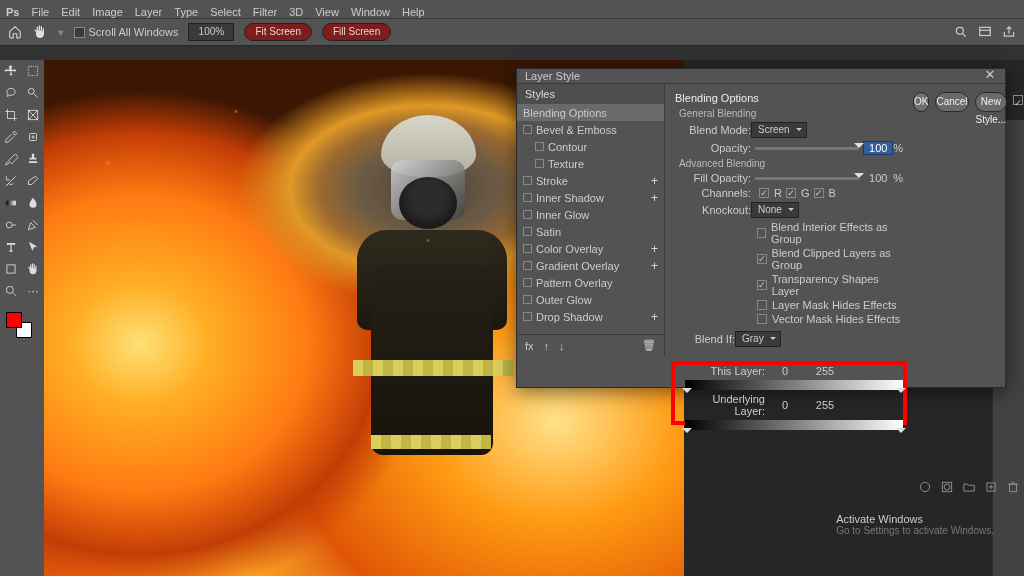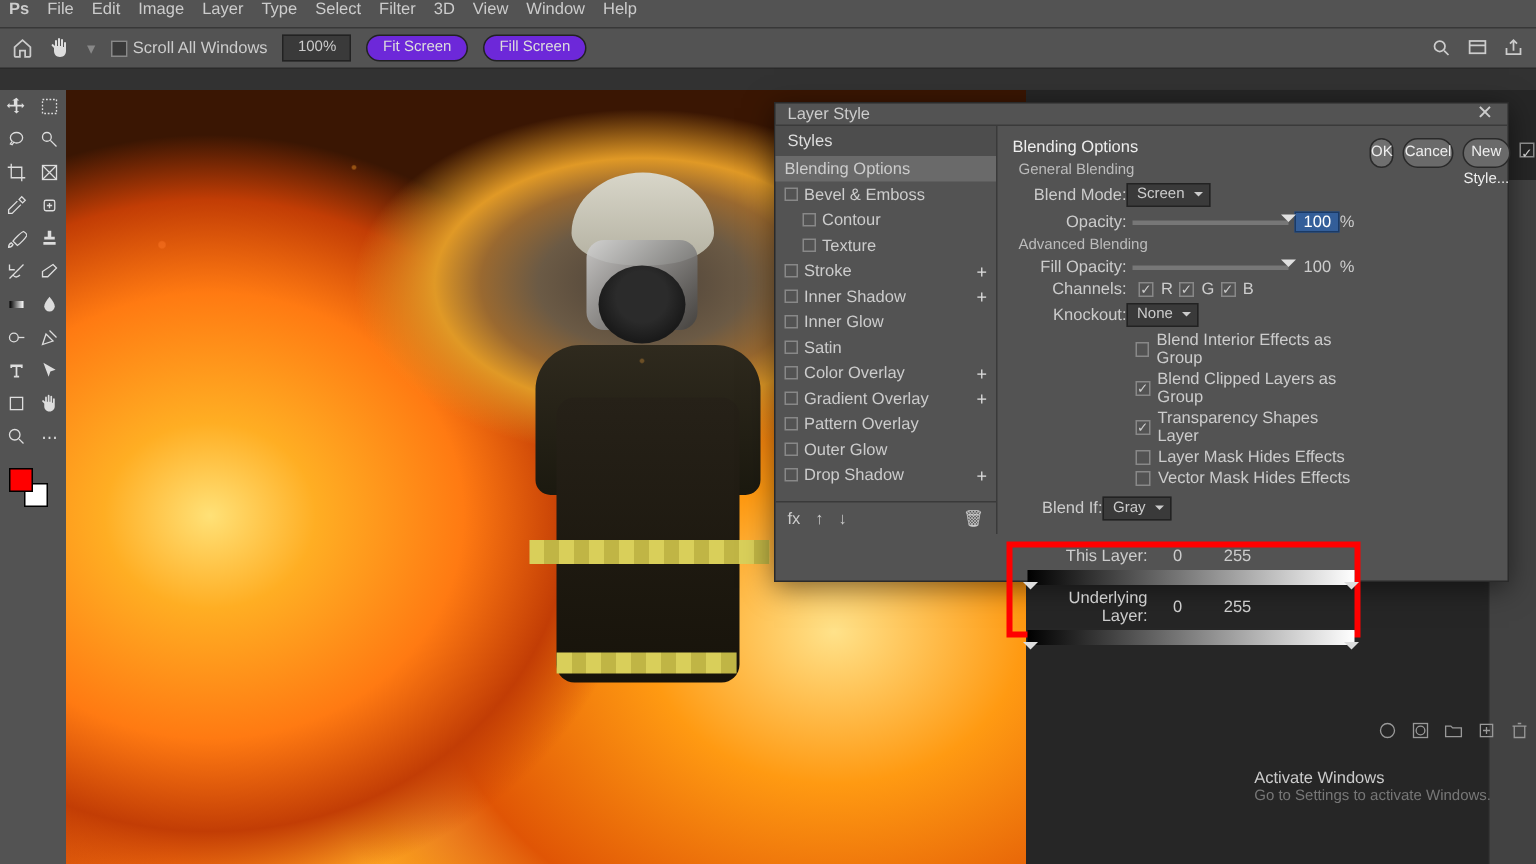--- a/index.html
+++ b/index.html
@@ -1,24 +1,24 @@
 <!DOCTYPE html>
 <html><head>
 <meta charset="utf-8">
 <style>
 *{margin:0;padding:0;box-sizing:border-box;font-family:'Segoe UI',Tahoma,sans-serif;font-size:11px;color:#ccc;user-select:none}
 body{width:1024px;height:576px;background:#323232;overflow:hidden;position:relative}
-.menubar{height:18px;background:#535353;display:flex;align-items:flex-start;padding:0 6px;gap:12px;color:#eee;font-size:11px}
+.menubar{height:18px;background:#535353;display:flex;align-items:flex-end;padding:0 6px;gap:12px;color:#eee;font-size:11px}
 .menubar span:first-child{font-weight:bold;font-family:Arial}
 .optbar{height:28px;background:#535353;display:flex;align-items:center;padding:0 8px;gap:10px;border-top:1px solid #383838;border-bottom:1px solid #2a2a2a}
 .optbar .home{width:14px;height:14px}
 .optbar .hand{width:16px;height:16px;color:#ddd}
 .chk{width:11px;height:11px;border:1px solid #888;background:#3a3a3a;display:inline-block;vertical-align:middle;margin-right:4px}
 .zoomfield{width:46px;height:18px;background:#3a3a3a;border:1px solid #222;text-align:center;line-height:16px;font-size:10px}
-.btn-small{height:18px;padding:0 10px;background:#6d28d9;border:1px solid #222;border-radius:9px;line-height:16px;font-size:10px;color:#ddd}
+.btn-small{height:18px;padding:0 10px;background:#7f1d1d;border:1px solid #222;border-radius:9px;line-height:16px;font-size:10px;color:#ddd}
 .optbar .spacer{flex:1}
 .opticon{width:14px;height:14px;color:#ccc}
 .tabstrip{height:14px;background:#323232}
 .workspace{position:absolute;top:60px;left:0;right:0;bottom:0;display:flex}
 .toolbar{width:44px;background:#535353;display:grid;grid-template-columns:1fr 1fr;grid-auto-rows:22px;gap:0}
 .tool{display:flex;align-items:center;justify-content:center;color:#ddd}
 .tool svg{width:14px;height:14px}
 .swatches{grid-column:1/3;height:44px;position:relative;margin-top:4px}
 .sw-fg{position:absolute;left:6px;top:6px;width:16px;height:16px;background:#ff0000;border:1px solid #000}
 .sw-bg{position:absolute;left:16px;top:16px;width:16px;height:16px;background:#fff;border:1px solid #000}

